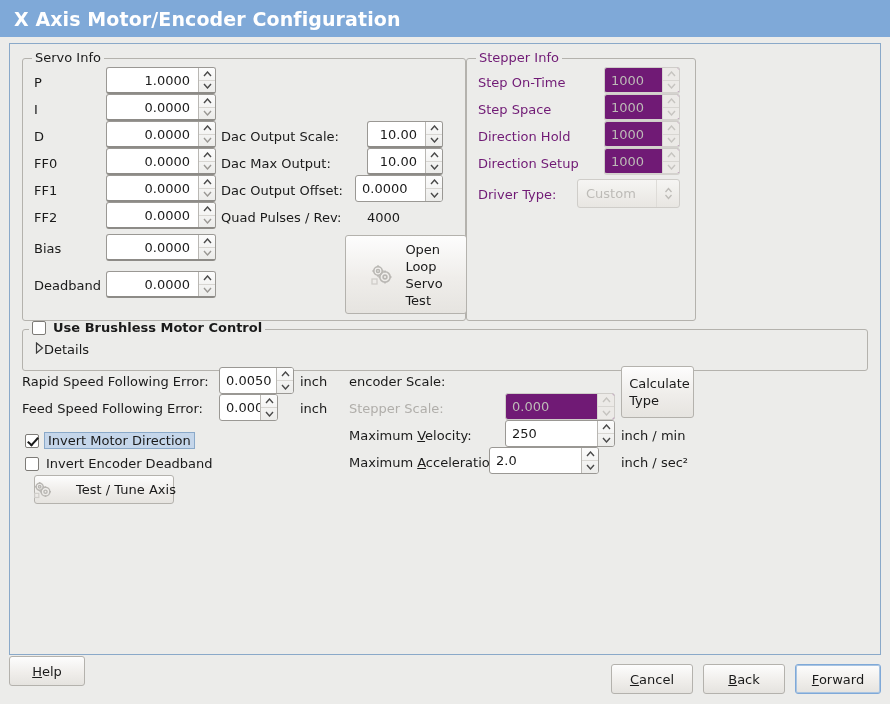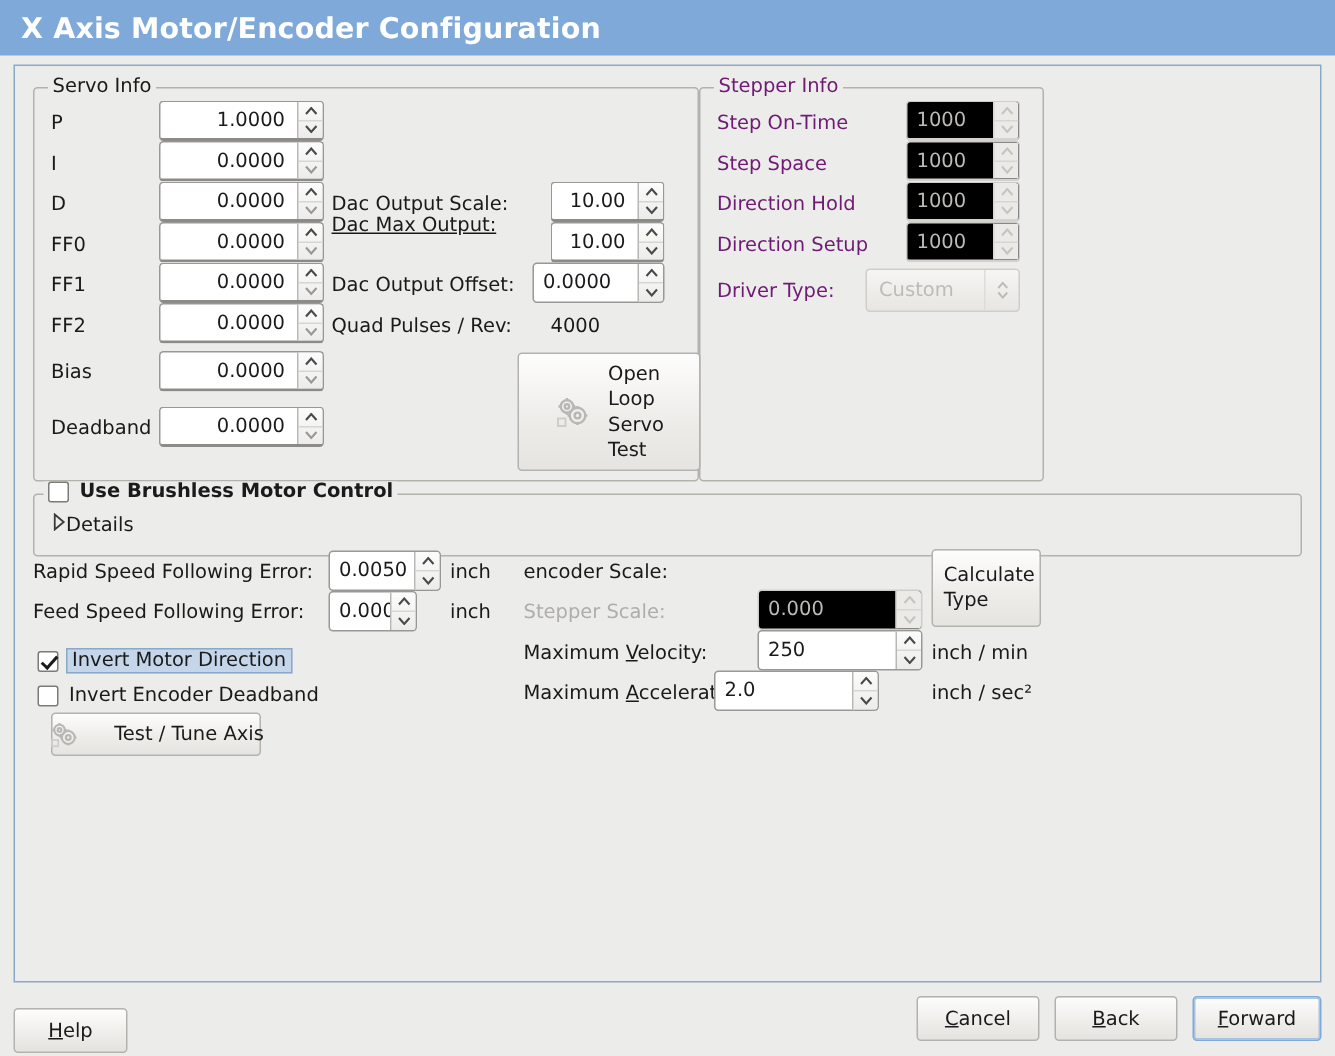--- a/index.html
+++ b/index.html
@@ -88,21 +88,21 @@
     display: flex; flex-direction: column;
   }
   .spin .btns .ar {
     flex: 1;
     display: flex; align-items: center; justify-content: center;
   }
   .spin .btns .ar svg { display: block; }
   .spin .btns .ar.dn { border-top: 1px solid #d8d6d2; }
 
   .spin.disabled {
-    background: #000000;
+    background: #701a75;
     border-color: #cfcdc9;
   }
   .spin.disabled .val { color: #bdbbb7; }
   .spin.disabled .btns {
     background: #eceae7;
     border-left-color: #d8d6d2;
   }
 
   
   .spin.thick { border-bottom: 2px solid #8d8b87; }
@@ -344,21 +344,21 @@
           </div>
         <div class="ar dn">
             <svg width="9" height="6" viewBox="0 0 9 6">
               <path d="M1 1 L4.5 5 L8 1" fill="none" stroke="#9a9894" stroke-width="1.4"></path>
             </svg>
           </div>
       </div>
     </div>
 
     <div class="lbl" style="position:absolute; left:198px; top:70px;">Dac Output Scale:</div>
-    <div class="lbl" style="position:absolute; left:198px; top:84px;text-decoration:underline;">Dac Max Output:</div>
+    <div class="lbl" style="position:absolute; left:198px; top:97px;">Dac Max Output:</div>
     <div class="lbl" style="position:absolute; left:198px; top:124px;">Dac Output Offset:</div>
     <div class="lbl" style="position:absolute; left:198px; top:151px;">Quad Pulses / Rev:</div>
     <div class="lbl" style="position:absolute; left:344px; top:151px;">4000</div>
 
     <div class="spin thick" style="left:344px; top:62px; width:76px;">
       <div class="val right">10.00</div>
       <div class="btns">
         <div class="ar up">
             <svg width="9" height="6" viewBox="0 0 9 6">
               <path d="M1 5 L4.5 1 L8 5" fill="none" stroke="#4a4a4a" stroke-width="1.4"></path>
@@ -631,41 +631,41 @@
       <div class="ar dn">
           <svg width="9" height="6" viewBox="0 0 9 6">
             <path d="M1 1 L4.5 5 L8 1" fill="none" stroke="#4a4a4a" stroke-width="1.4"></path>
           </svg>
         </div>
     </div>
   </div>
   <div class="units" style="left:611px; top:384px;">inch / min</div>
 
   <div class="lbl" style="position:absolute; left:339px; top:411px;"><span>Maximum </span><span class="mn">A</span><span>cceleration:</span></div>
-  <div class="spin" style="left:466px; top:403px; width:110px;">
+  <div class="spin" style="left:479px; top:403px; width:110px;">
     <div class="val left">2.0</div>
     <div class="btns">
       <div class="ar up">
           <svg width="9" height="6" viewBox="0 0 9 6">
             <path d="M1 5 L4.5 1 L8 5" fill="none" stroke="#4a4a4a" stroke-width="1.4"></path>
           </svg>
         </div>
       <div class="ar dn">
           <svg width="9" height="6" viewBox="0 0 9 6">
             <path d="M1 1 L4.5 5 L8 1" fill="none" stroke="#4a4a4a" stroke-width="1.4"></path>
           </svg>
         </div>
     </div>
   </div>
   <div class="units" style="left:611px; top:411px;">inch / sec²</div>
 
 </div>
 
 <div class="actionbar">
-  <div class="abtn" style="left:9px; top:16px; width:76px;align-items:center;">
+  <div class="abtn" style="left:9px; top:0; width:76px;align-items:center;">
     <span><span class="mn">H</span><span>elp</span></span>
   </div>
   <div class="abtn" style="left:611px; top:8px; width:82px;">
     <span><span class="mn">C</span><span>ancel</span></span>
   </div>
   <div class="abtn" style="left:703px; top:8px; width:82px;">
     <span><span class="mn">B</span><span>ack</span></span>
   </div>
   <div class="abtn focus" style="left:795px; top:8px; width:86px;">
     <span><span class="mn">F</span><span>orward</span></span>

